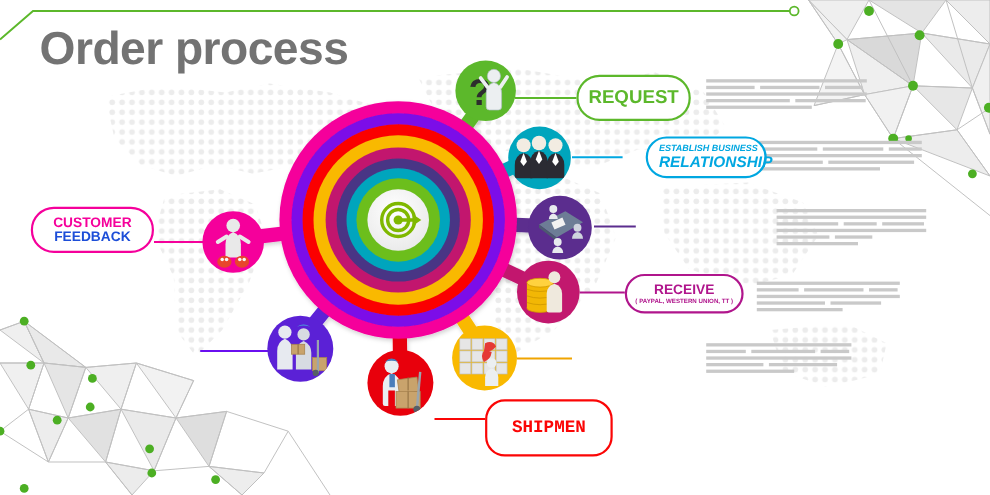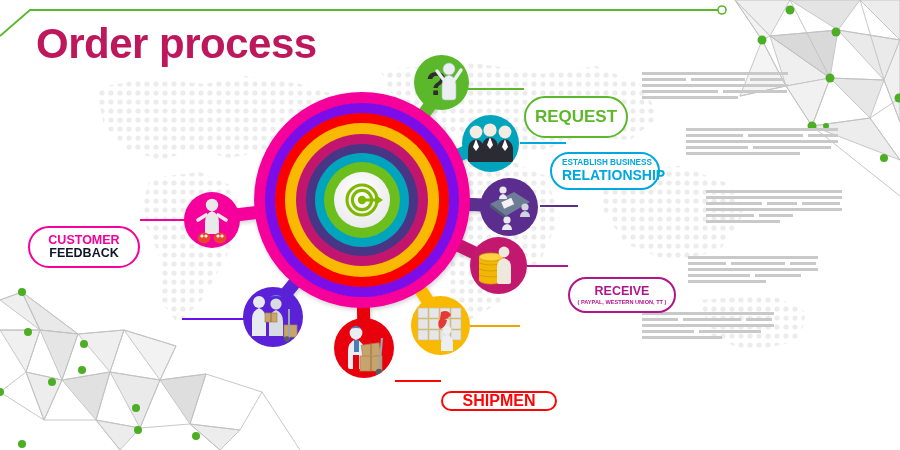--- a/index.html
+++ b/index.html
@@ -10,34 +10,33 @@
     font-family:"Liberation Sans","DejaVu Sans",sans-serif;
   }
   #stage{position:absolute;inset:0;width:900px;height:450px;}
   .layer{position:absolute;inset:0;width:900px;height:450px;}
   svg.layer{display:block;}
 
   
   #page-title{
     position:absolute;left:36px;top:20px;
     font-size:42px;font-weight:bold;letter-spacing:-0.5px;
-    color:#be185d;white-space:nowrap;z-index:40;
+    color:#737373;white-space:nowrap;z-index:40;
     font-family:"Liberation Sans","DejaVu Sans",sans-serif;
   }
 
   
   .pill{
     position:absolute;z-index:45;
     display:flex;flex-direction:column;
     align-items:center;justify-content:center;
     background:#ffffff;
     border-style:solid;border-width:2px;
     box-sizing:border-box;
     text-align:left;
-    margin-top:28px;
   }
   .pill .pill-label{
     font-weight:bold;line-height:1.05;white-space:nowrap;
   }
   .pill .pill-sub{
     font-weight:bold;line-height:1.1;white-space:nowrap;
   }
 
   
   .node{
@@ -406,40 +405,40 @@
         <circle cx="34" cy="44" r="1.6"></circle>
           <circle cx="38" cy="44" r="1.6"></circle>
       </g>
     </svg>
   </div>
 
   <div class="pill" style="left:524px;top:68px;width:104px;height:42px;border-radius:21px;border-color:#5cb82b;">
     <span class="pill-label" style="color:#5cb82b;font-size:17px;">REQUEST</span>
   </div>
 
-  <div class="pill" style="left:550px;top:124px;width:110px;height:38px;border-radius:19px;border-color:#00a7e1;align-items:flex-start;padding-left:10px;">
+  <div class="pill" style="left:587px;top:124px;width:110px;height:38px;border-radius:19px;border-color:#00a7e1;align-items:flex-start;padding-left:10px;font-style:italic;">
     <span class="pill-label" style="color:#00a7e1;font-size:8.2px;">ESTABLISH BUSINESS</span>
     <span class="pill-label" style="color:#00a7e1;font-size:14px;">RELATIONSHIP</span>
   </div>
 
 
   <div class="pill" style="left:568px;top:249px;width:108px;height:36px;border-radius:18px;border-color:#b0158c;">
     <span class="pill-label" style="color:#b0158c;font-size:12.5px;">RECEIVE</span>
     <span class="pill-sub" style="color:#b0158c;font-size:5.6px;margin-top:1px;">( PAYPAL, WESTERN UNION, TT )</span>
   </div>
 
 
-  <div class="pill" style="left:441px;top:363px;width:116px;height:20px;border-radius:18px;border-color:#fb0505;">
+  <div class="pill" style="left:441px;top:363px;width:116px;height:52px;border-radius:18px;border-color:#fb0505;font-family:Liberation Mono, monospace;">
     <span class="pill-label" style="color:#fb0505;font-size:16px;">SHIPMEN</span>
   </div>
 
 
-  <div class="pill" style="left:28px;top:198px;width:112px;height:42px;border-radius:21px;border-color:#f5009b;">
+  <div class="pill" style="left:28px;top:188px;width:112px;height:42px;border-radius:21px;border-color:#f5009b;">
     <span class="pill-label" style="color:#f5009b;font-size:12.5px;">CUSTOMER</span>
-    <span class="pill-label" style="color:#0f172a;font-size:12.5px;">FEEDBACK</span>
+    <span class="pill-label" style="color:#1d4ed8;font-size:12.5px;">FEEDBACK</span>
   </div>
 
   <div class="lorem" style="left:642px;top:72px;width:146px;">
     <div class="bar" style="width:146px;"></div>
     <div class="row">
         <div class="bar" style="width:44px;"></div>
         <div class="bar" style="width:54px;"></div>
         <div class="bar" style="width:34px;"></div>
       </div>
     <div class="bar" style="width:146px;"></div>

